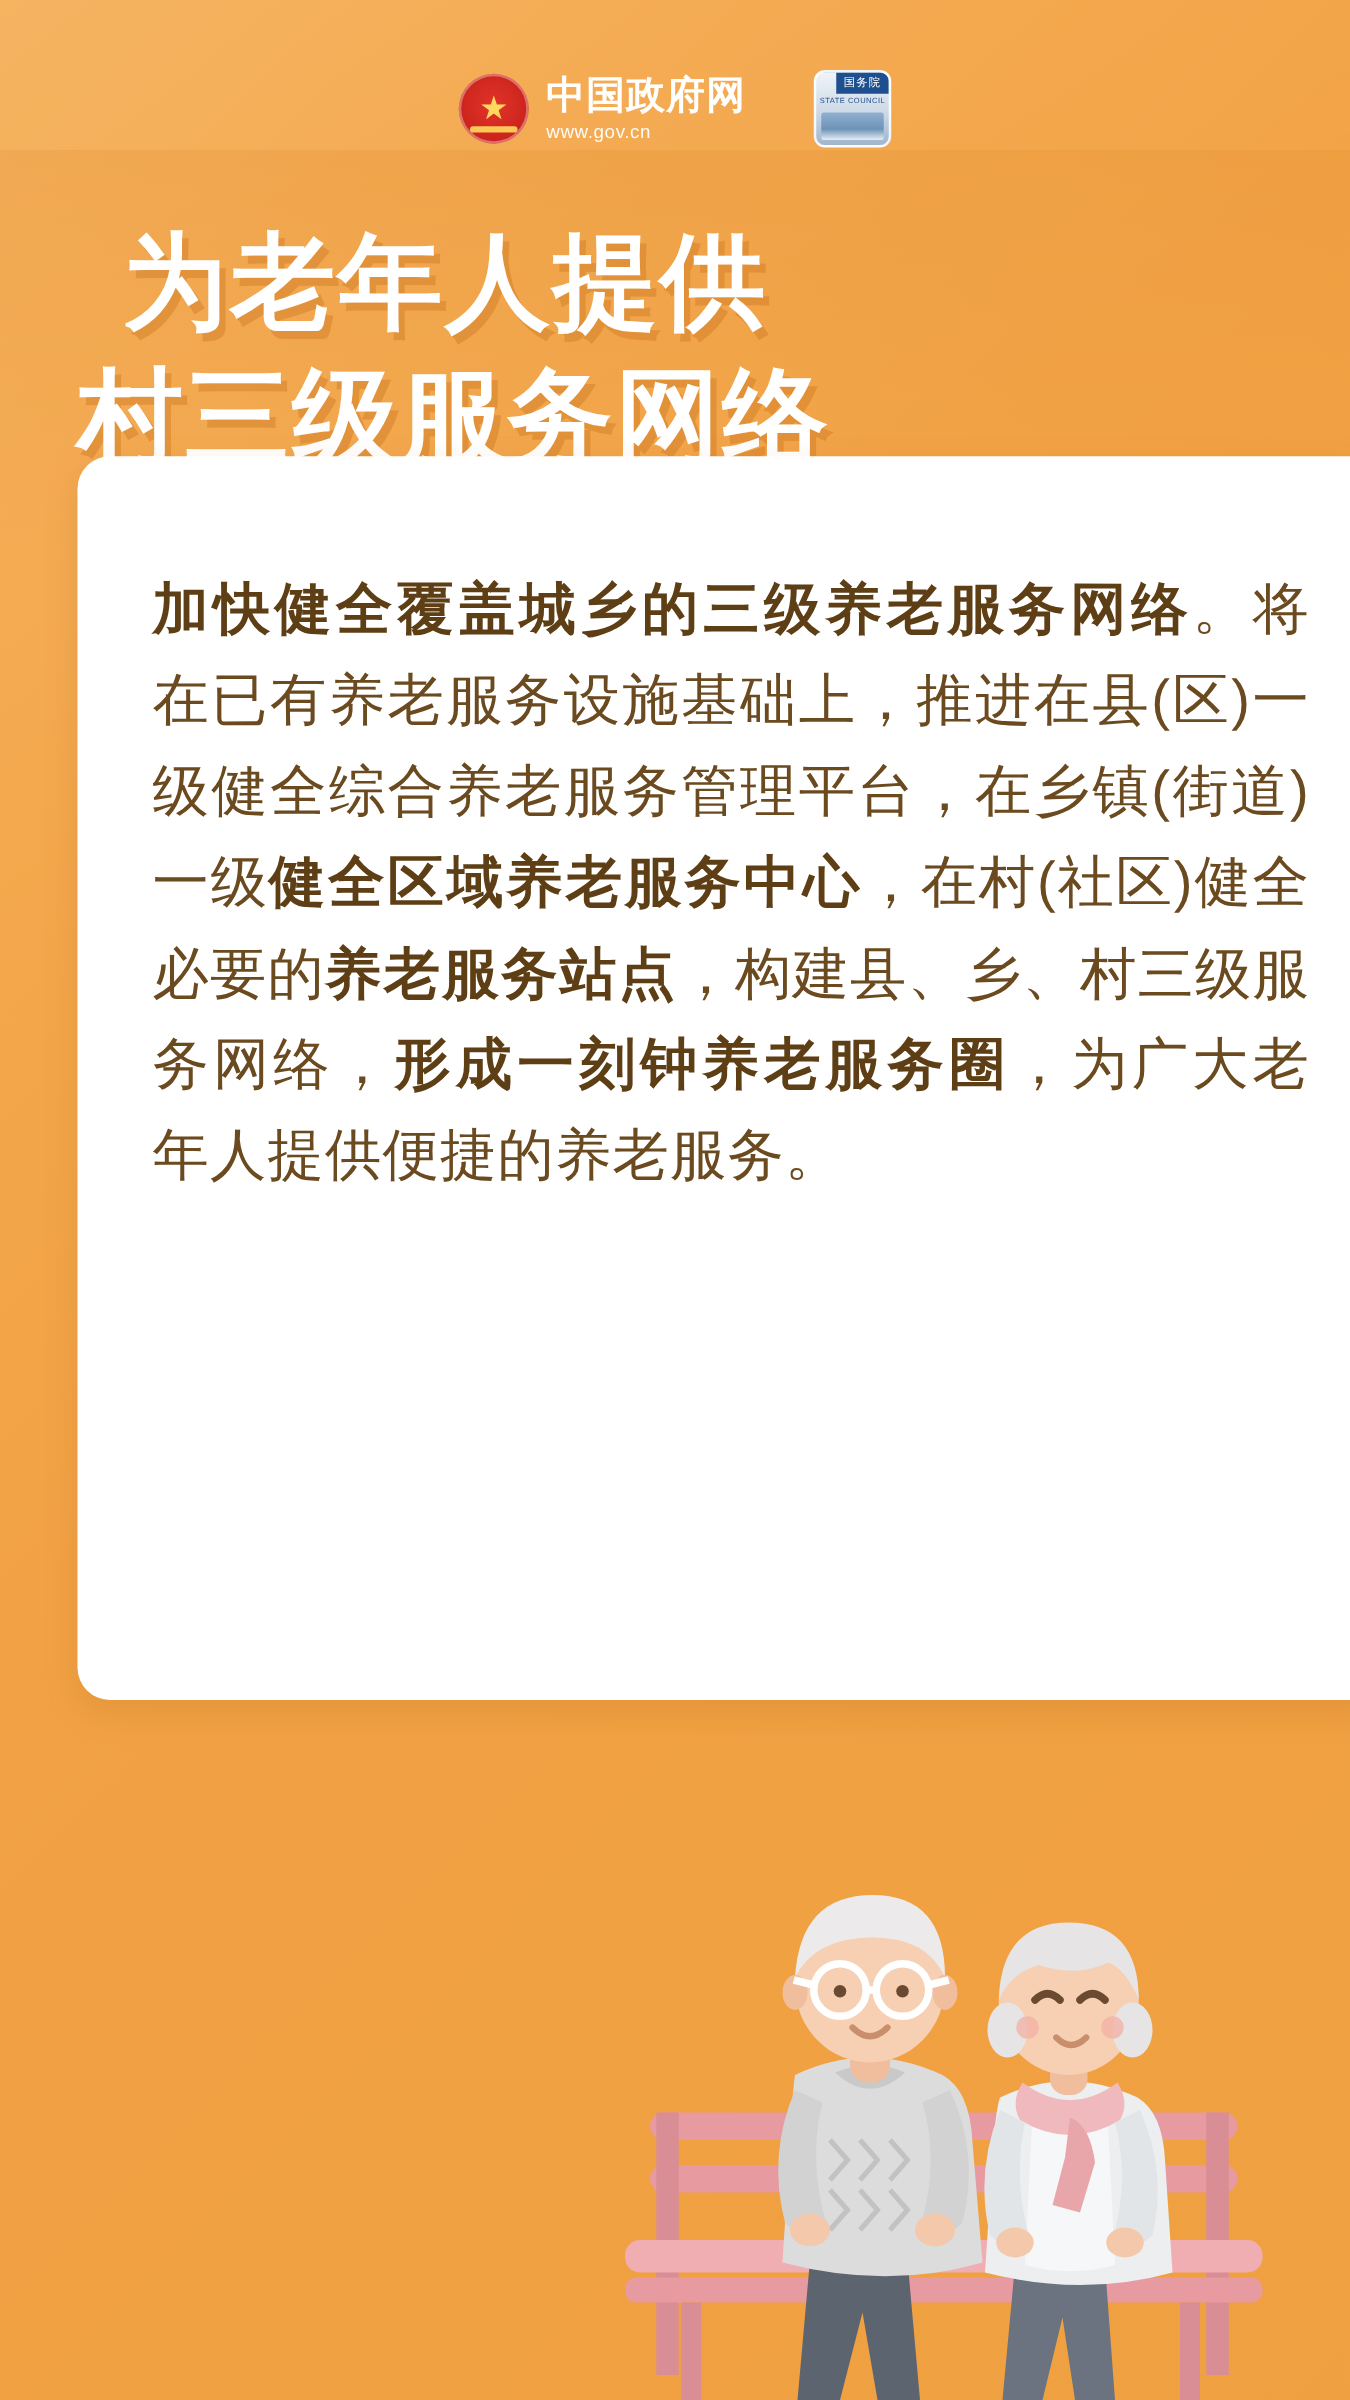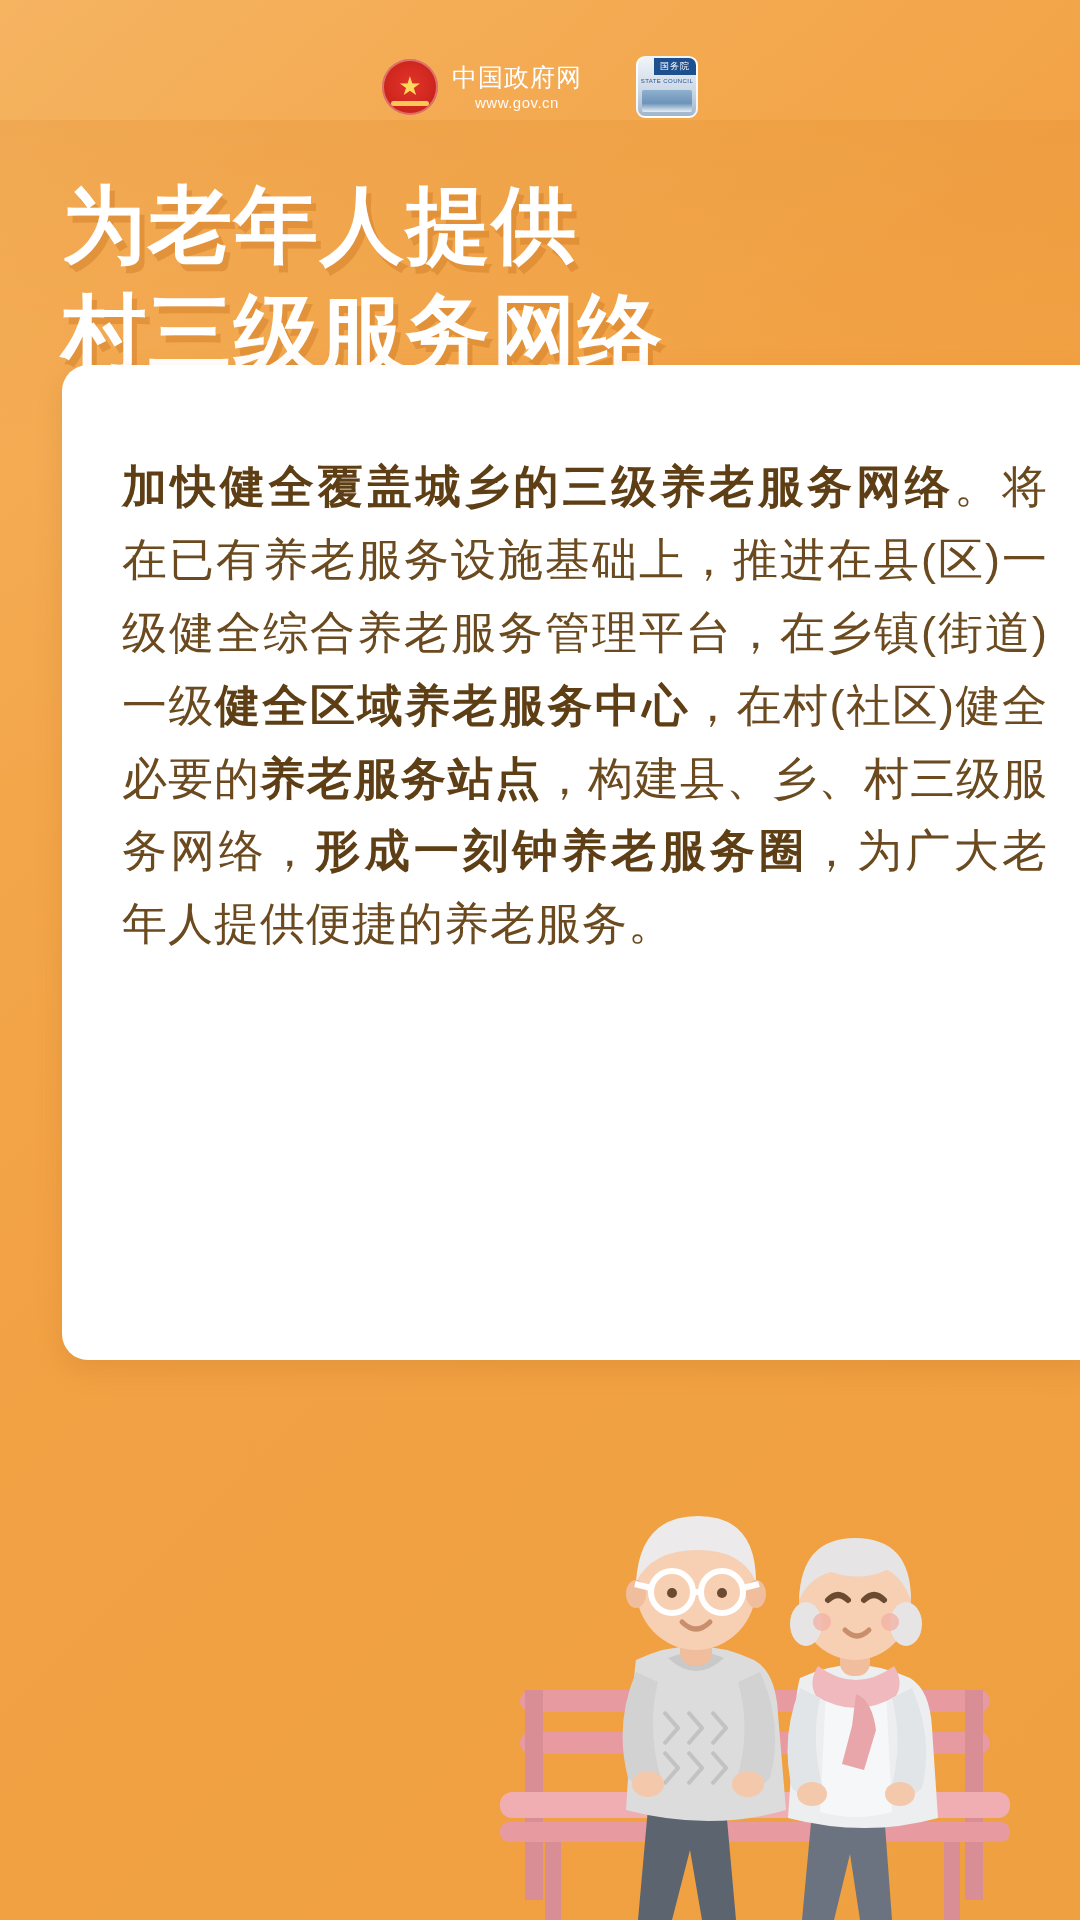--- a/index.html
+++ b/index.html
@@ -85,31 +85,30 @@
     opacity: .9;
   }
   .brand-text {
     display: flex;
     flex-direction: column;
     justify-content: center;
     line-height: 1.05;
   }
   .brand-title {
     color: #ffffff;
-    font-size: 25px;
-    font-weight: normal;
+    font-size: 31px;
+    font-weight: bold;
     letter-spacing: 1px;
   }
   .brand-sub {
     color: #ffffff;
     font-size: 15px;
     letter-spacing: .5px;
     opacity: .95;
     margin-top: 5px;
-    text-align: center;
   }
   .app-badge {
     width: 58px;
     height: 58px;
     border-radius: 9px;
     background: linear-gradient(180deg, #f0f4f8 0%, #cdd9e6 55%, #9fb6cd 100%);
     border: 2px solid rgba(255,255,255,0.85);
     position: relative;
     flex: none;
     overflow: hidden;
@@ -167,21 +166,21 @@
   .title-block {
     position: relative;
     margin: 42px 0 0 62px;
     color: #ffffff;
     font-weight: bold;
     font-size: 84px;
     line-height: 1.28;
     letter-spacing: 2px;
     text-shadow: 5px 7px 0 rgba(206,122,35,0.45);
   }
-  .title-line { display: block; white-space: nowrap; }
+  .title-line { display: block; white-space: nowrap; margin-left: 36px; }
   .title-line.second { margin-left: 0; }
 
   
   .card {
     position: absolute;
     left: 62px;
     top: 365px;
     width: 1046px;
     height: 995px;
     background: #ffffff;

